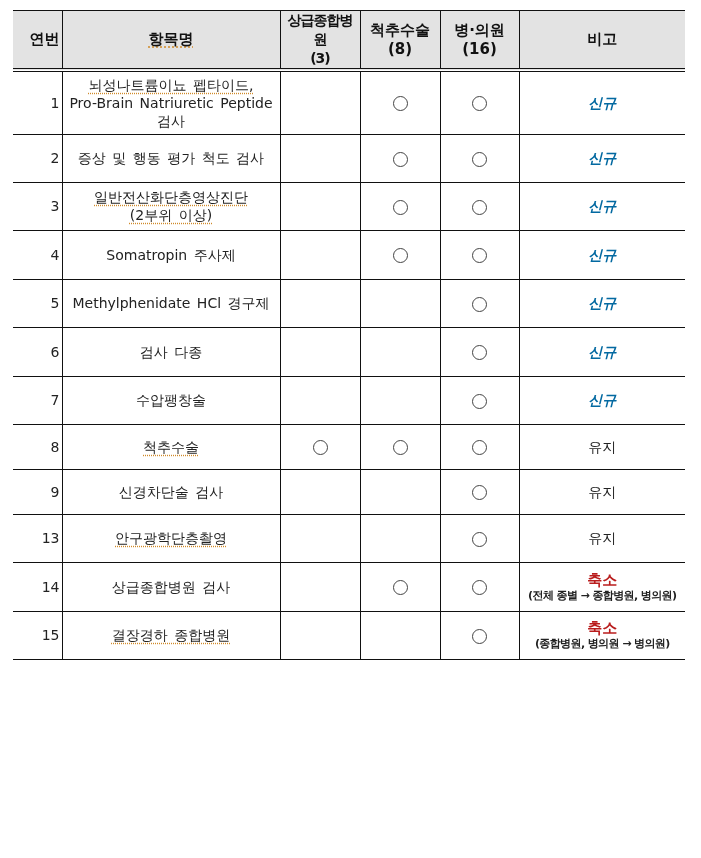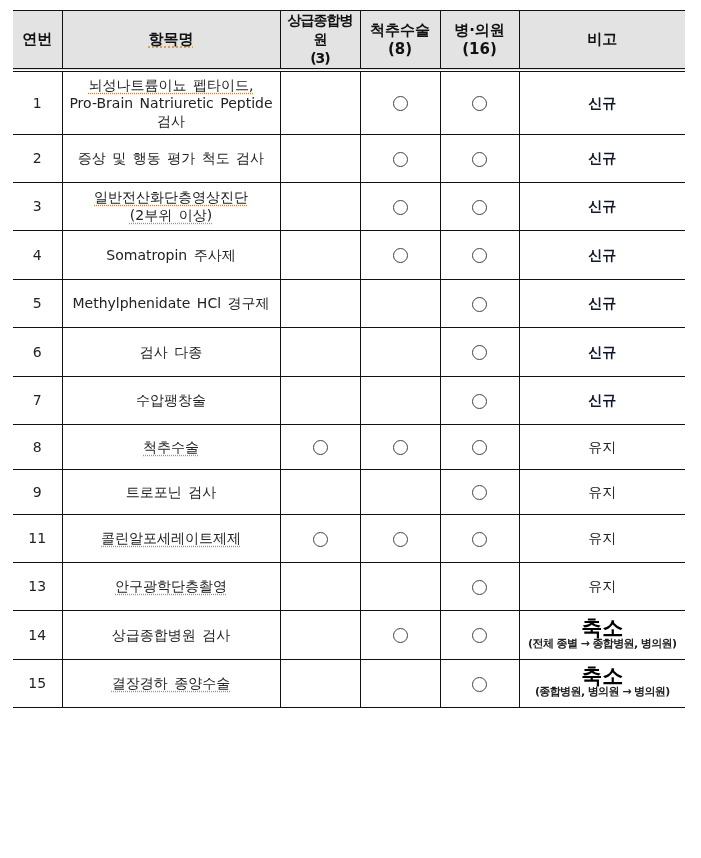--- a/index.html
+++ b/index.html
@@ -8,43 +8,43 @@
     table.main {
       position: absolute; left: 13px; top: 10px;
       border-collapse: collapse; table-layout: fixed;
       width: 672px;
     }
     table.main th, table.main td {
       border: 1.5px solid #111;
       text-align: center; vertical-align: middle;
       padding: 0 2px;
     }
-    table.main tr > :first-child { border-left: none; }
+    table.main tr > :first-child { border-left: none; text-align: right; }
     table.main tr > :last-child { border-right: none; }
     table.main thead th {
       background: #e3e3e3;
       height: 47px;
       font-weight: bold;
       font-size: 15px;
       line-height: 19px;
       border-bottom: 4px double #111;
       color: #111;
     }
     table.main thead th.narrow { font-size: 14px; letter-spacing: -1px; margin-top: 40px; }
     table.main td { font-size: 14px; line-height: 18px; color: #222; }
     td.num { font-size: 14px; }
     td.item { word-spacing: 2px; margin-top: 36px; }
     .squiggle { text-decoration: underline dotted #d08a2a; text-underline-offset: 3px; text-align: right; }
     .circle {
       display: inline-block; width: 13px; height: 13px; border: 1.3px solid #444;
       border-radius: 50%; vertical-align: middle;
     }
     td.note { font-size: 16px; }
-    td.note.bold { font-weight: bold; color: #0f172a; }
-    td.note .note-main { font-weight: bold; font-size: 21px; display: block; line-height: 18px; color: #000000; }
+    td.note.bold { font-weight: bold; color: #0369a1; font-style: italic; }
+    td.note .note-main { font-weight: bold; font-size: 15px; display: block; line-height: 18px; color: #b91c1c; }
     td.note .note-sub { font-size: 11px; display: block; line-height: 14px; letter-spacing: -0.6px; white-space: nowrap; font-weight: bold; }
   </style>
 </head>
 <body>
 
 <table class="main">
   <colgroup>
     <col style="width:49px">
     <col style="width:218px">
     <col style="width:80px">
@@ -138,36 +138,28 @@
       <td class="num">8</td>
       <td class="item"><span class="squiggle">척추수술</span></td>
       <td><span class="circle"></span></td>
       <td><span class="circle"></span></td>
       <td><span class="circle"></span></td>
       <td class="note">유지</td>
     </tr>
 
     <tr style="height:45px">
       <td class="num">9</td>
-      <td class="item">트로포닌 검사</td>
+      <td class="item">신경차단술 검사</td>
       <td></td>
       <td></td>
       <td><span class="circle"></span></td>
       <td class="note">유지</td>
     </tr>
 
 
-    <tr style="height:48px">
-      <td class="num">11</td>
-      <td class="item"><span class="squiggle">콜린알포세레이트제제</span></td>
-      <td><span class="circle"></span></td>
-      <td><span class="circle"></span></td>
-      <td><span class="circle"></span></td>
-      <td class="note">유지</td>
-    </tr>
 
 
     <tr style="height:48px">
       <td class="num">13</td>
       <td class="item"><span class="squiggle">안구광학단층촬영</span></td>
       <td></td>
       <td></td>
       <td><span class="circle"></span></td>
       <td class="note">유지</td>
     </tr>
@@ -179,21 +171,21 @@
       <td><span class="circle"></span></td>
       <td><span class="circle"></span></td>
       <td class="note">
         <span class="note-main">축소</span>
         <span class="note-sub">(전체 종별 → 종합병원, 병의원)</span>
       </td>
     </tr>
 
     <tr style="height:48px">
       <td class="num">15</td>
-      <td class="item"><span class="squiggle">결장경하 종양수술</span></td>
+      <td class="item"><span class="squiggle">결장경하 종합병원</span></td>
       <td></td>
       <td></td>
       <td><span class="circle"></span></td>
       <td class="note">
         <span class="note-main">축소</span>
         <span class="note-sub">(종합병원, 병의원 → 병의원)</span>
       </td>
     </tr>
 
   </tbody>

